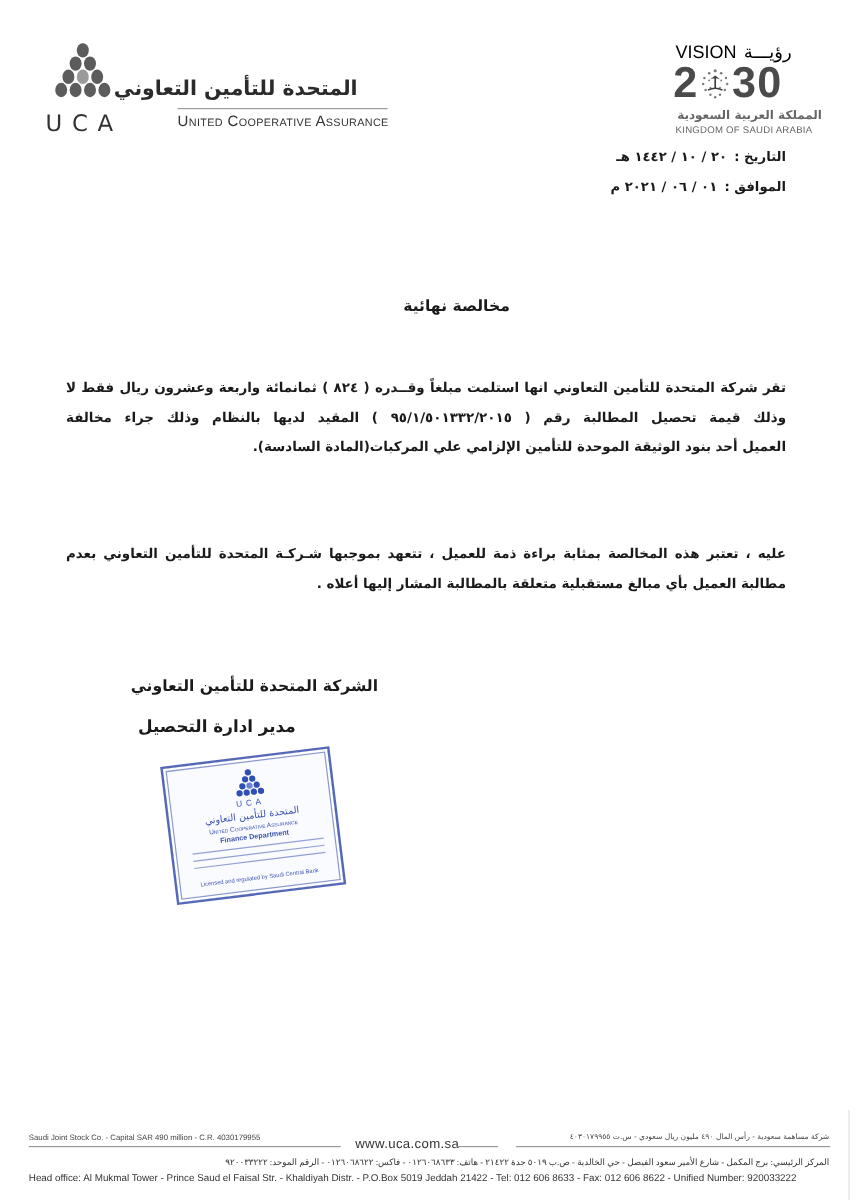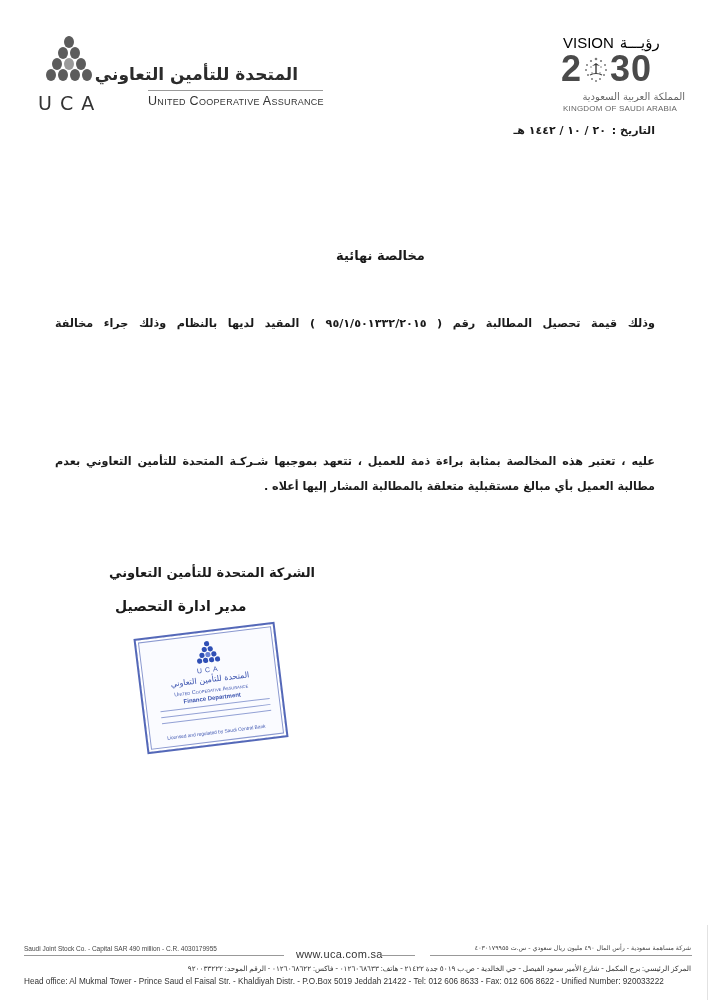--- a/index.html
+++ b/index.html
@@ -13,21 +13,21 @@
   .uca-ar { position: absolute; left: 110px; top: 30px; font-family: "DejaVu Sans", sans-serif; font-weight: bold; font-size: 17px; color: #2b2b2b; direction: rtl; width: 150px; text-align: right; white-space: nowrap; }
   .uca-rule { position: absolute; left: 110px; top: 56px; width: 175px; height: 1px; background: #9a9a9a; }
   .uca-en { position: absolute; left: 110px; top: 60px; font-family: "Liberation Sans", sans-serif; font-size: 12.5px; color: #333; font-variant: small-caps; letter-spacing: 0.3px; white-space: nowrap; }
 
   
   .vision { position: absolute; left: 563px; top: 34px; width: 125px; height: 90px; }
   .vision-top { position: absolute; left: 0; top: 0; width: 120px; font-family: "Liberation Sans", sans-serif; font-size: 15px; color: #000000; white-space: nowrap; }
   .vision-top .ar { font-family: "DejaVu Sans", sans-serif; font-size: 15px; margin-left: 6px; }
   .vision-year { position: absolute; left: -2px; top: 14px; font-family: "Liberation Sans", sans-serif; font-weight: bold; font-size: 36px; color: #4a4a4a; letter-spacing: 1px; white-space: nowrap; }
   .vision-year .emblem { display: inline-block; width: 26px; height: 28px; vertical-align: -2px; margin: 0 1px; }
-  .vision-ar { position: absolute; left: 0; top: 57px; width: 122px; text-align: right; direction: rtl; font-family: "DejaVu Sans", sans-serif; font-size: 10px; color: #666; white-space: nowrap; }
+  .vision-ar { position: absolute; left: 0; top: 57px; width: 122px; text-align: right; direction: rtl; font-family: "DejaVu Sans", sans-serif; font-size: 10px; color: #666; white-space: nowrap; font-weight: bold; }
   .vision-en { position: absolute; left: 0; top: 70px; font-family: "Liberation Sans", sans-serif; font-size: 8px; color: #666; white-space: nowrap; letter-spacing: 0.2px; }
 
   
   .dates { position: absolute; right: 58px; top: 121px; direction: rtl; text-align: right; font-family: "DejaVu Sans", sans-serif; font-weight: bold; font-size: 11px; }
   .dates .row { height: 25px; line-height: 20px; white-space: nowrap; }
   .dates .lbl { margin-left: 6px; }
 
   
   .doc-title { position: absolute; left: 0; width: 713px; top: 248px; text-align: center; direction: rtl; font-family: "DejaVu Sans", sans-serif; font-weight: bold; font-size: 13px; padding-left: 48px; }
 
@@ -121,26 +121,31 @@
     </svg><span>30</span>
   </div>
   <div class="vision-ar">المملكة العربية السعودية</div>
   <div class="vision-en">KINGDOM OF SAUDI ARABIA</div>
 </div>
 
 <div class="dates">
   <div class="row">
     <span class="lbl">التاريخ :</span><span>٢٠ / ١٠ / ١٤٤٢ هـ</span>
   </div>
+  <div class="row">
+    <span class="lbl">الموافق :</span><span>٠١ / ٠٦ / ٢٠٢١ م</span>
+  </div>
 </div>
 
 <div class="doc-title">مخالصة نهائية</div>
 
 <div class="para para1">
+  <span class="line">تقر شركة المتحدة للتأمين التعاوني انها استلمت مبلغاً وقــدره (  ٨٢٤  ) ثمانمائة واربعة وعشرون ريال فقط لا</span>
   <span class="line">وذلك قيمة تحصيل المطالبة رقم ( ٩٥/١/٥٠١٣٣٢/٢٠١٥ ) المقيد لديها بالنظام وذلك جراء مخالفة</span>
+  <span class="line last">العميل أحد بنود الوثيقة الموحدة للتأمين الإلزامي علي المركبات(المادة السادسة).</span>
 </div>
 
 <div class="para para2">
   <span class="line">عليه ، تعتبر هذه المخالصة بمثابة براءة ذمة للعميل ، تتعهد بموجبها شـركـة المتحدة للتأمين التعاوني بعدم</span>
   <span class="line last">مطالبة العميل بأي مبالغ مستقبلية متعلقة بالمطالبة المشار إليها أعلاه .</span>
 </div>
 
 <div class="sig-company">الشركة المتحدة للتأمين التعاوني</div>
 <div class="sig-title">مدير ادارة  التحصيل</div>
 

